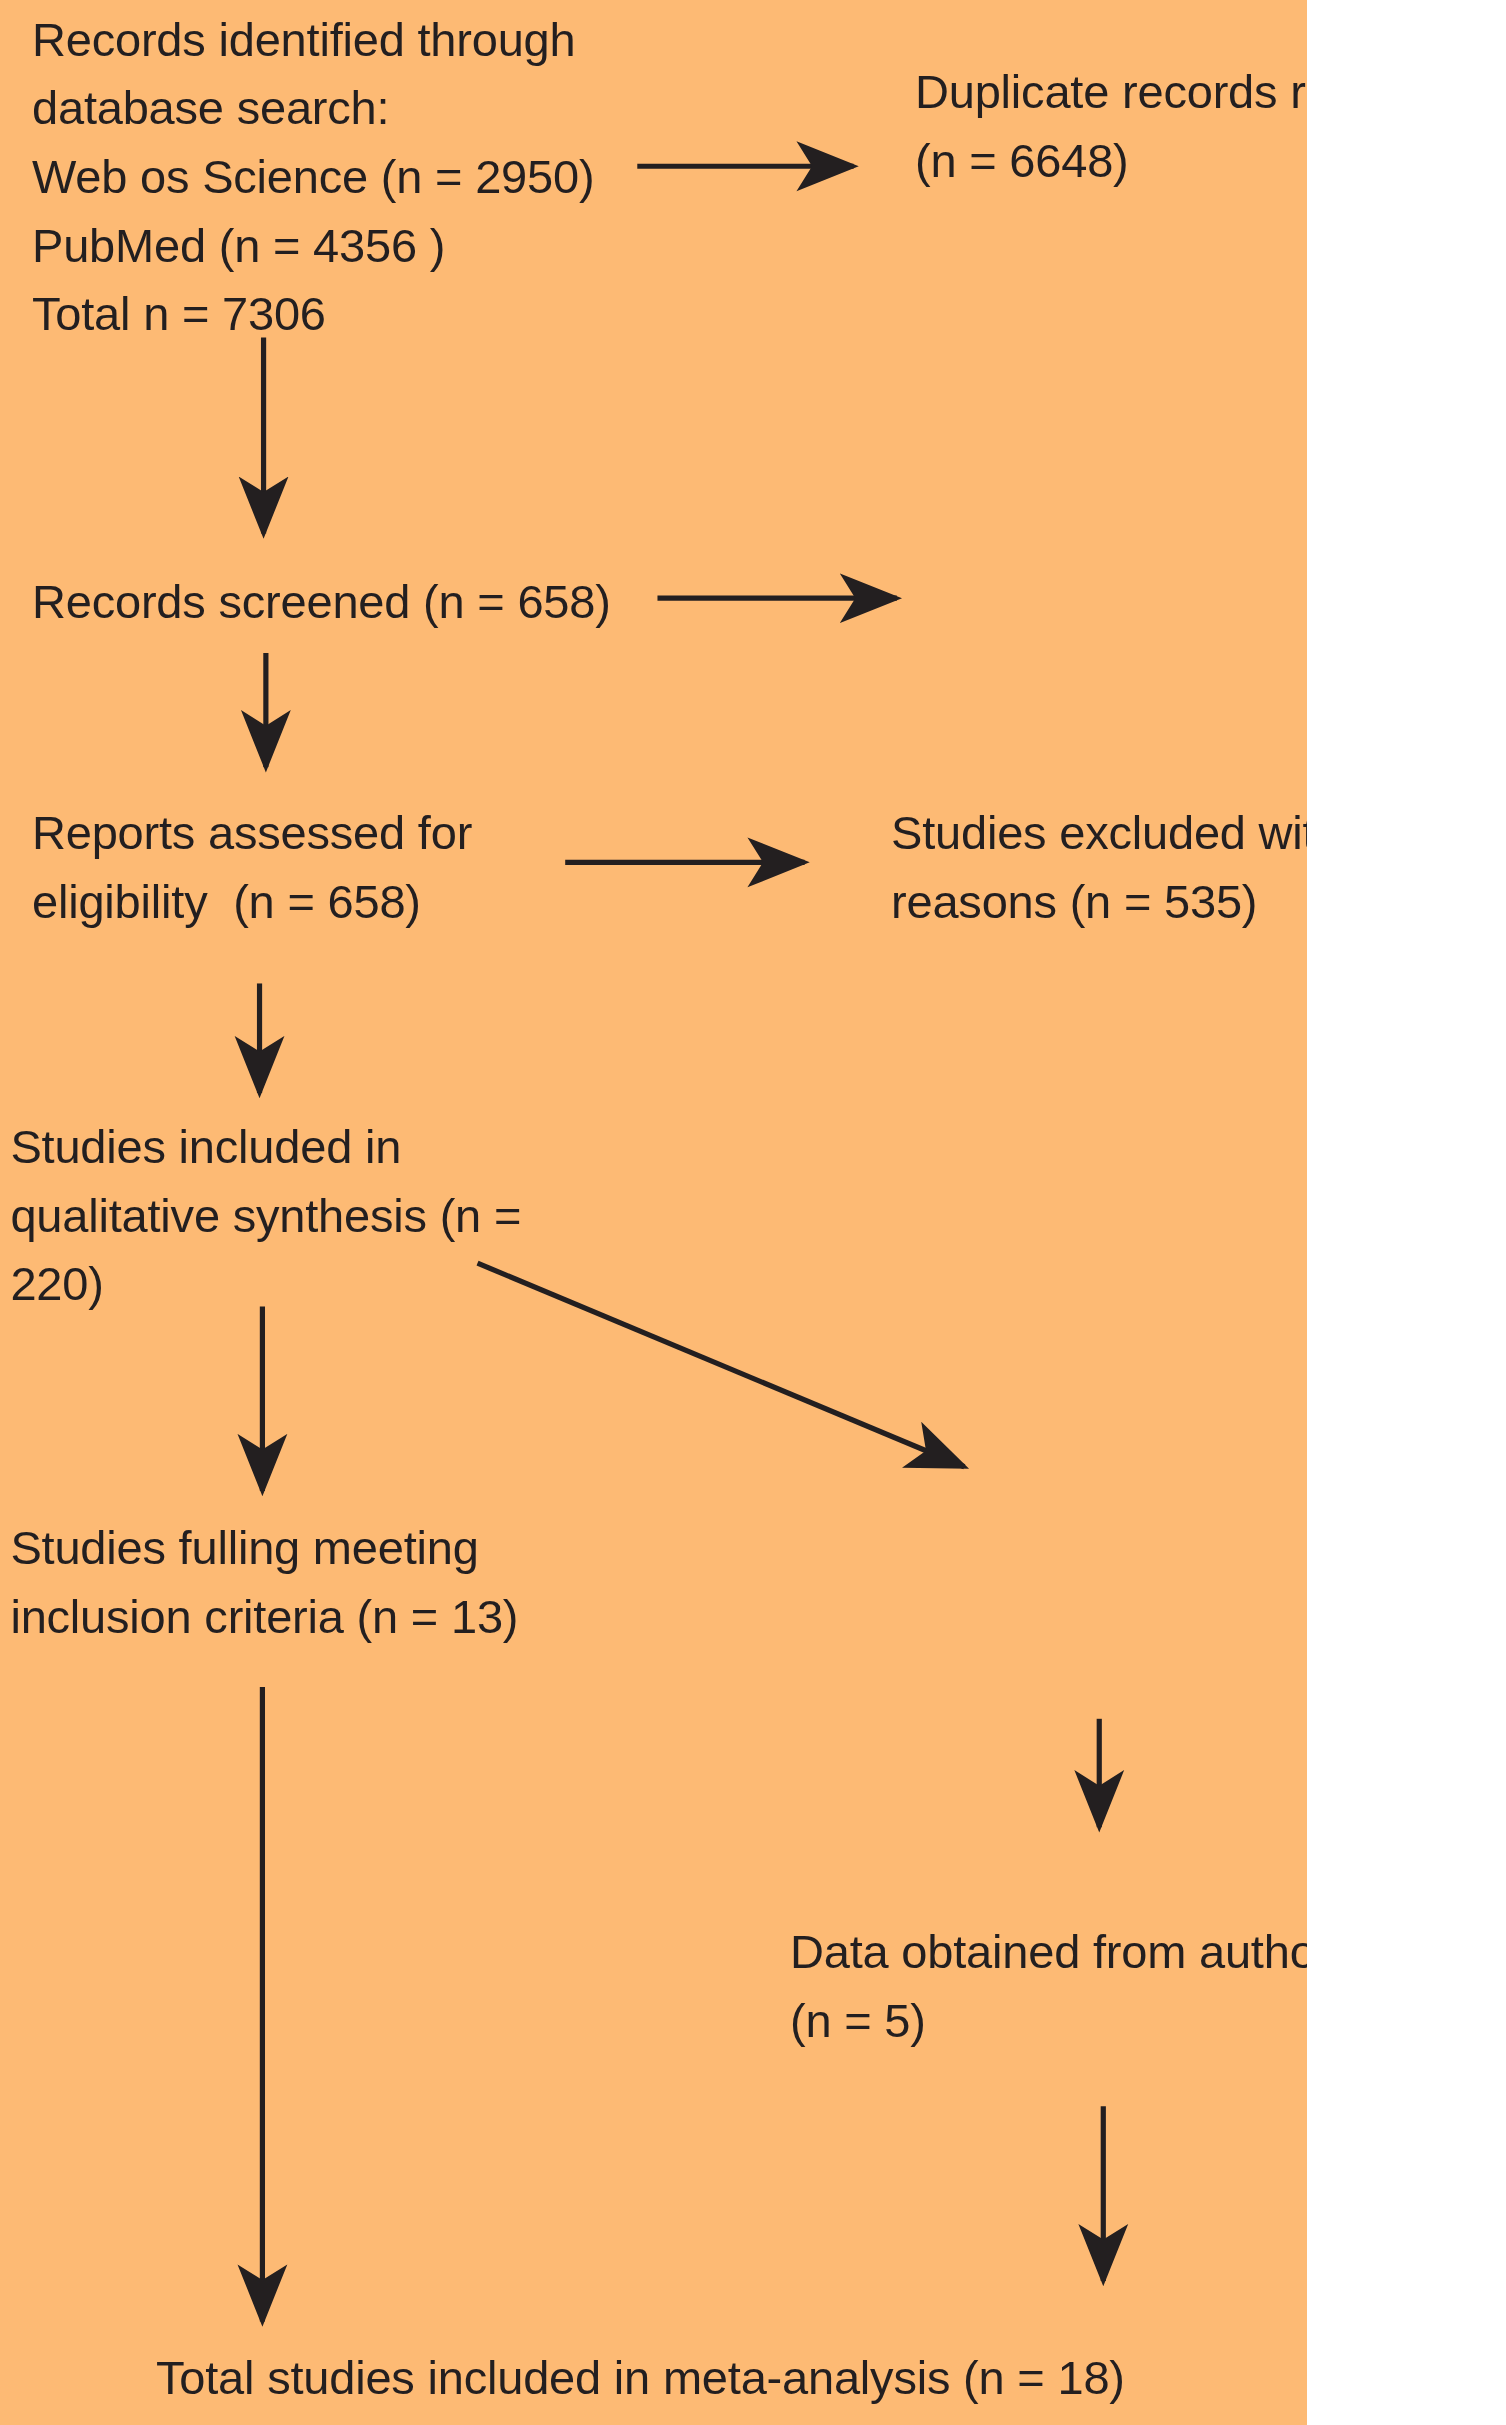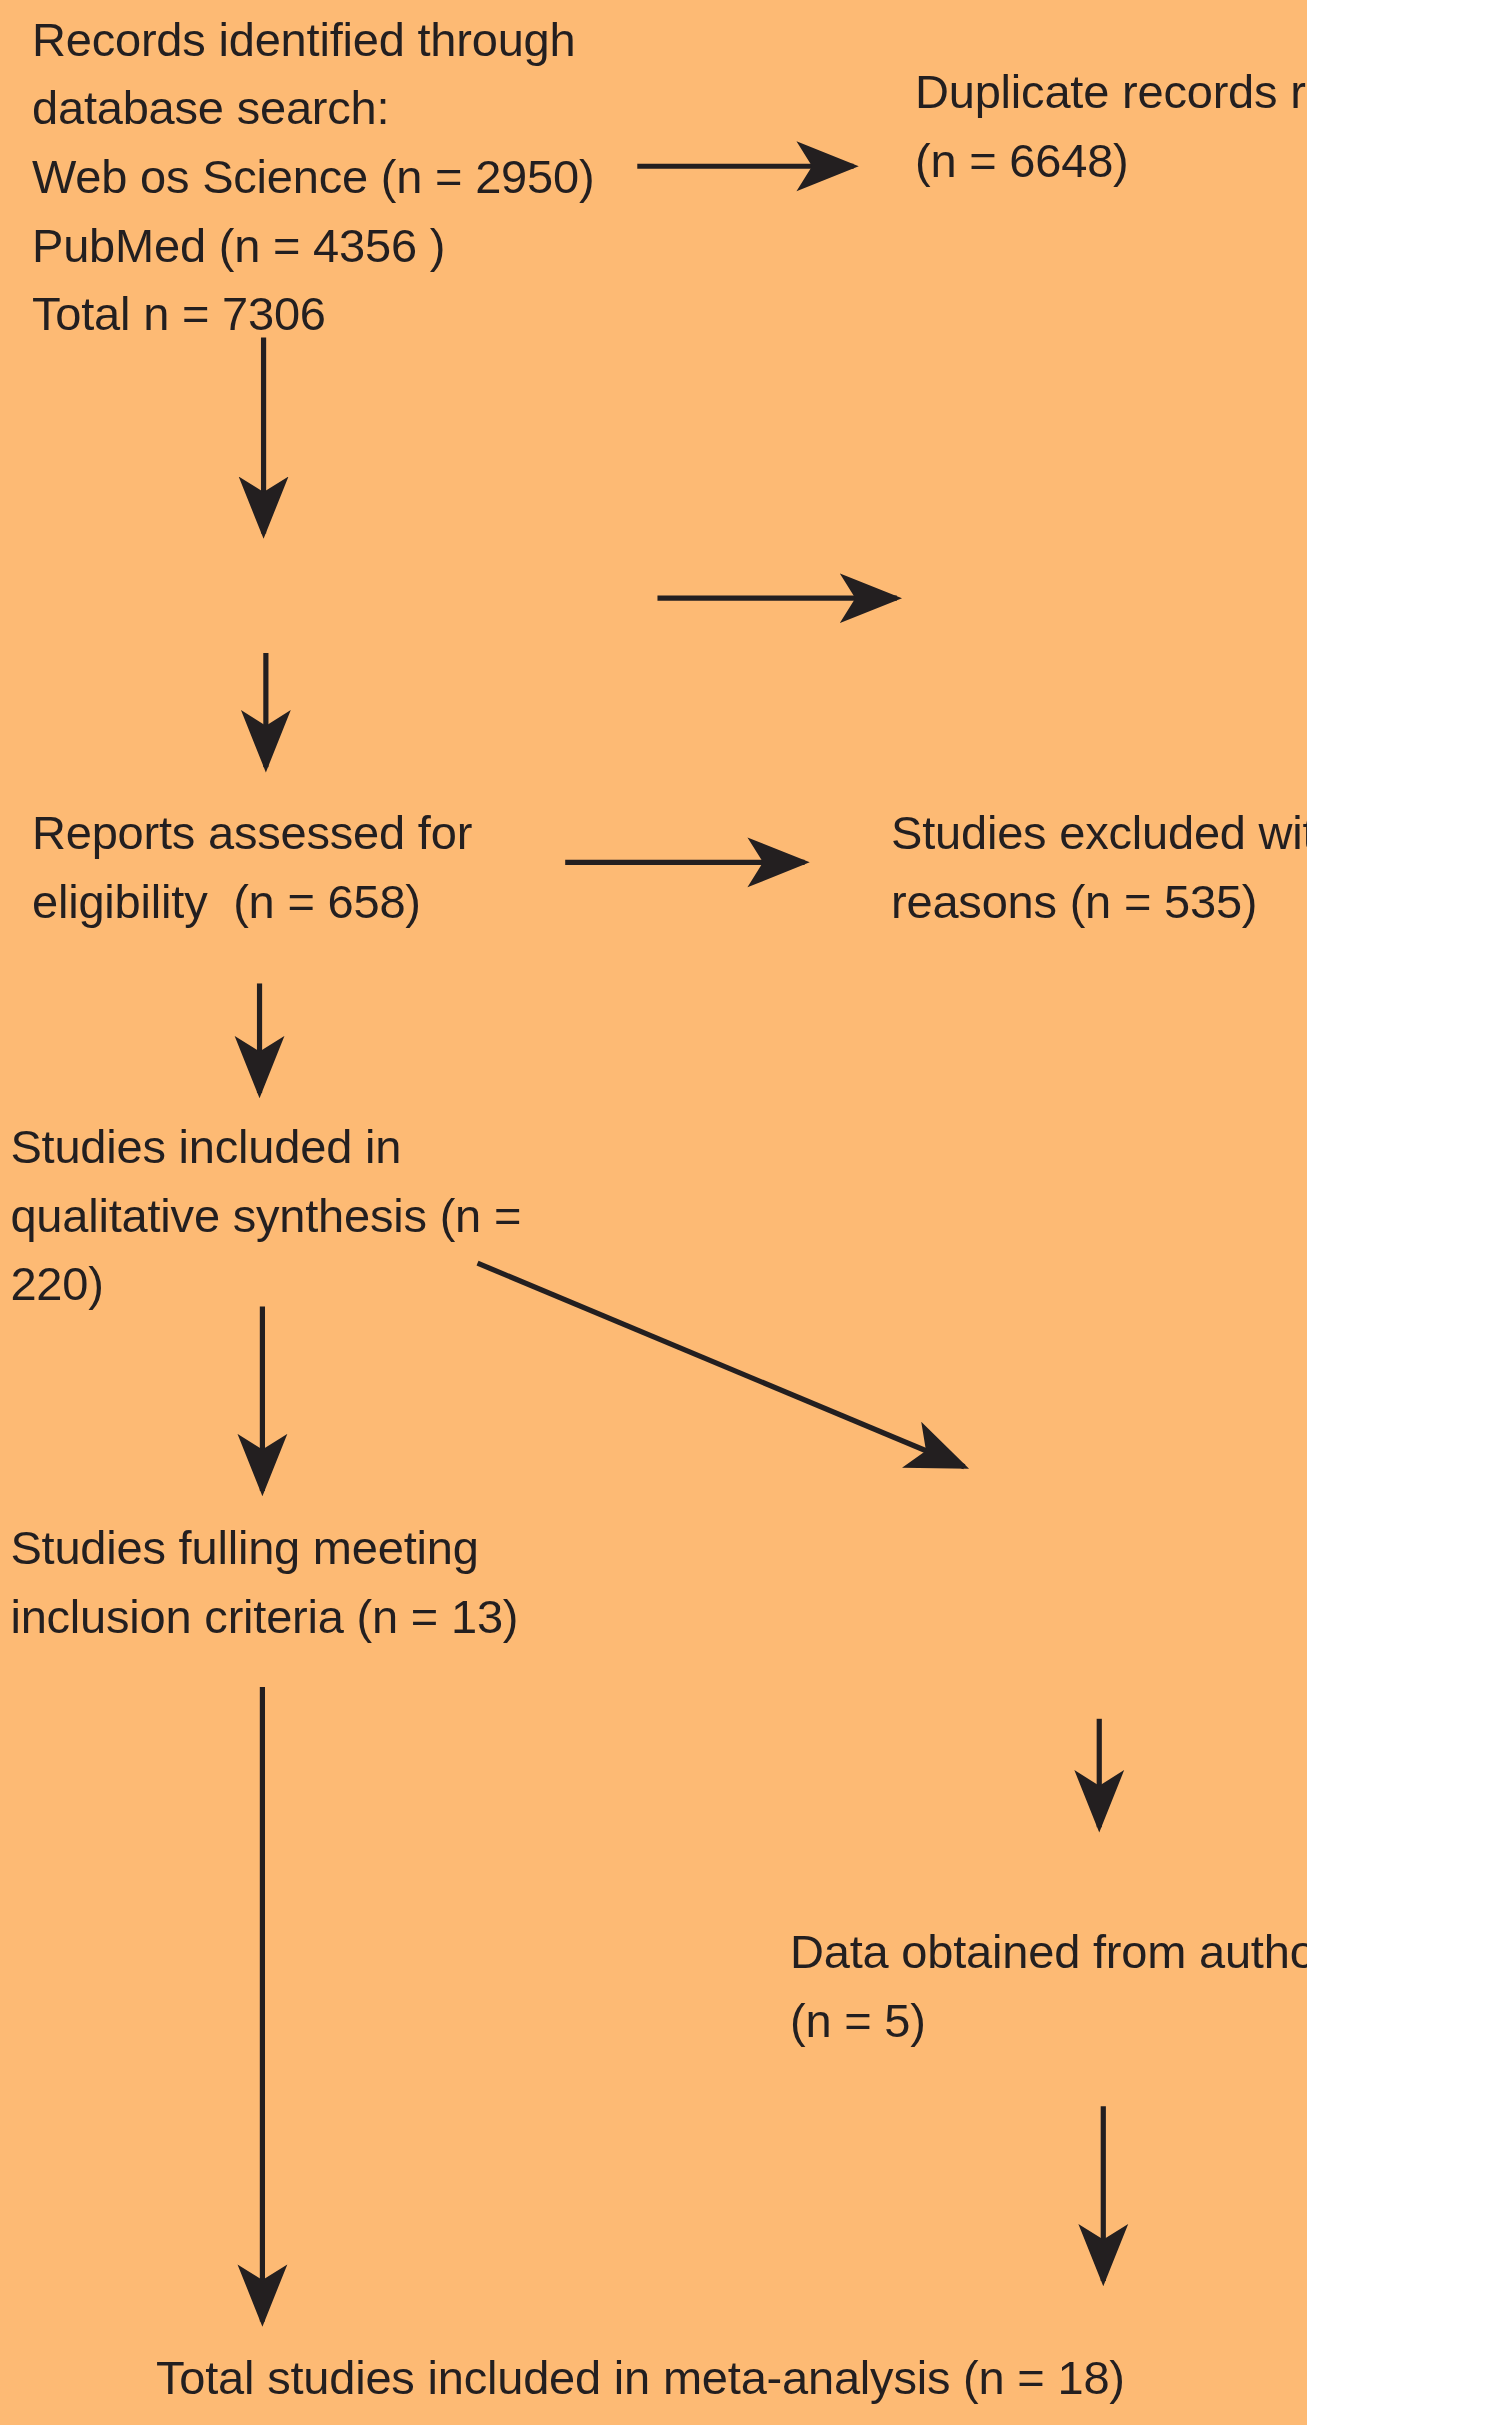--- a/index.html
+++ b/index.html
@@ -106,20 +106,21 @@
   </svg>
 
   <div class="node n-identified">Records identified through database search:
 Web os Science (n = 2950)
 PubMed (n = 4356 )
 Total n = 7306</div>
 
   <div class="node n-duplicates">Duplicate records removed
 (n = 6648)</div>
 
+  <div class="node n-screened">Records screened (n = 658)</div>
 
 
   <div class="node n-eligibility">Reports assessed for
 eligibility  (n = 658)</div>
 
   <div class="node n-excl-reasons">Studies excluded with
 reasons (n = 535)</div>
 
   <div class="node n-qualitative">Studies included in
 qualitative synthesis (n =

